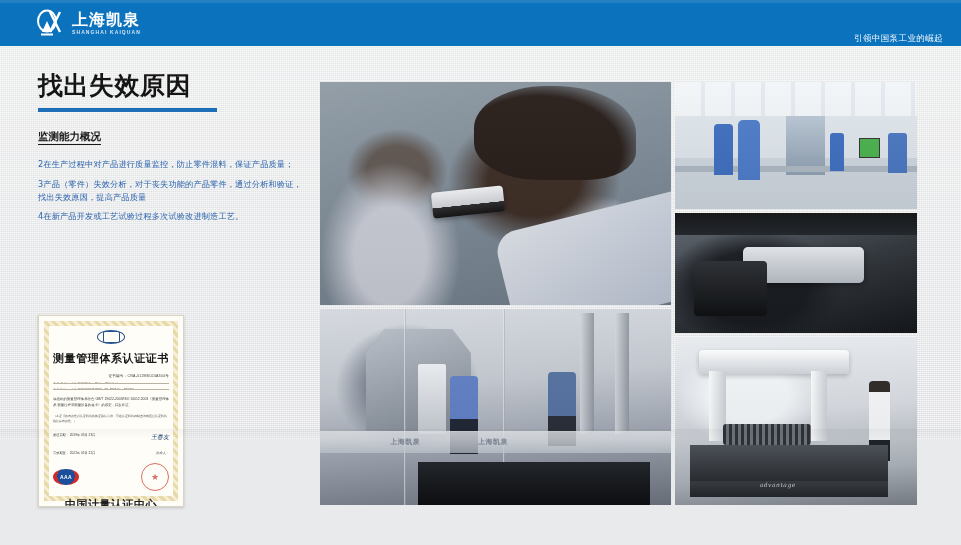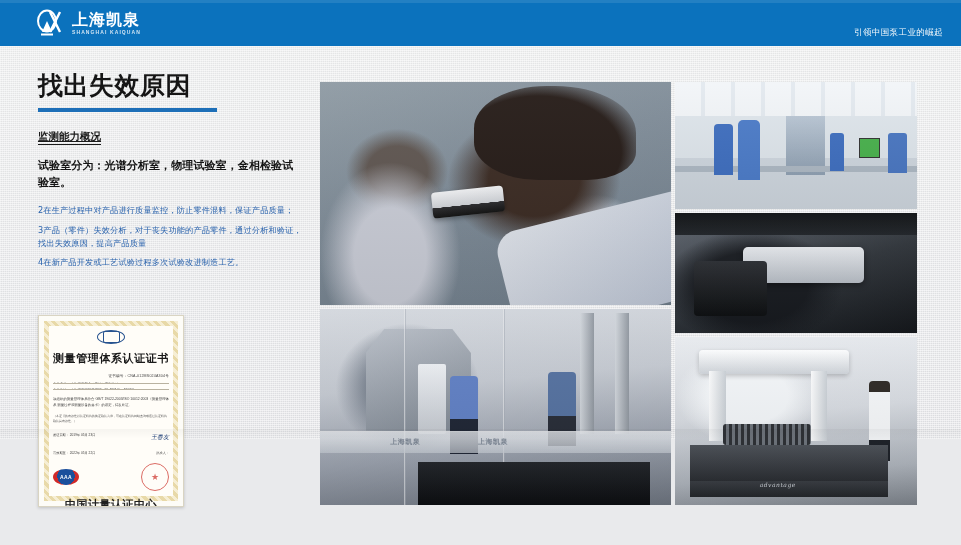--- a/index.html
+++ b/index.html
@@ -35,42 +35,42 @@
   .logo-text{display:flex;flex-direction:column;justify-content:center;line-height:1;}
   .logo-cn{
     color:#ffffff;font-size:16px;font-weight:bold;letter-spacing:1px;
     font-family:"DejaVu Sans","Liberation Sans",sans-serif;
   }
   .logo-en{
     color:#cfe4f4;font-size:5px;font-weight:bold;letter-spacing:1.1px;
     margin-top:2px;
   }
   .tagline{
-    position:absolute;right:18px;top:10px;height:46px;
+    position:absolute;right:18px;top:16px;height:46px;
     display:flex;align-items:center;
     color:#ffffff;font-size:8.5px;letter-spacing:.4px;
     font-family:"DejaVu Sans","Liberation Sans",sans-serif;
     opacity:.96;
   }
   
   .left-col{position:absolute;left:38px;top:72px;width:265px;}
   .page-title{
     font-family:"DejaVu Sans","Liberation Sans",sans-serif;
     font-size:25px;font-weight:bold;color:#151515;
     letter-spacing:.5px;line-height:1.1;margin:0;
   }
   .title-rule{
     width:179px;height:4px;background:#1d6fb8;margin-top:8px;
   }
   .sec-head{
     margin-top:18px;
     font-family:"DejaVu Sans","Liberation Sans",sans-serif;
     font-size:10.5px;font-weight:bold;color:#1a1a1a;
     border-bottom:1.2px solid #1a1a1a;display:inline-block;
-    padding-bottom:1px;line-height:1.3;text-decoration:underline;
+    padding-bottom:1px;line-height:1.3;
   }
   .body-p{
     margin-top:6px;
     font-family:"DejaVu Sans","Liberation Sans",sans-serif;
     font-size:11px;color:#1e1e1e;line-height:1.62;
     text-align:justify;letter-spacing:.1px;
   }
   .lab-line{
     margin-top:13px;
     font-family:"DejaVu Sans","Liberation Sans",sans-serif;
@@ -315,21 +315,20 @@
     <div class="tagline">引领中国泵工业的崛起</div>
   </div>
 
   <div class="left-col">
     <h1 class="page-title">找出失效原因</h1>
     <div class="title-rule"></div>
 
     <div><span class="sec-head">监测能力概况</span></div>
 
 
-    <p class="lab-line">试验室分为：光谱分析室，物理试验室，金相检验试验室。</p>
 
     <div class="num-list">
       <div class="num-item">2在生产过程中对产品进行质量监控，防止零件混料，保证产品质量；</div>
       <div class="num-item">3产品（零件）失效分析，对于丧失功能的产品零件，通过分析和验证，找出失效原因，提高产品质量</div>
       <div class="num-item">4在新产品开发或工艺试验过程多次试验改进制造工艺。</div>
     </div>
   </div>
 
   <div class="cert">
     <div class="cert-frame"></div>

